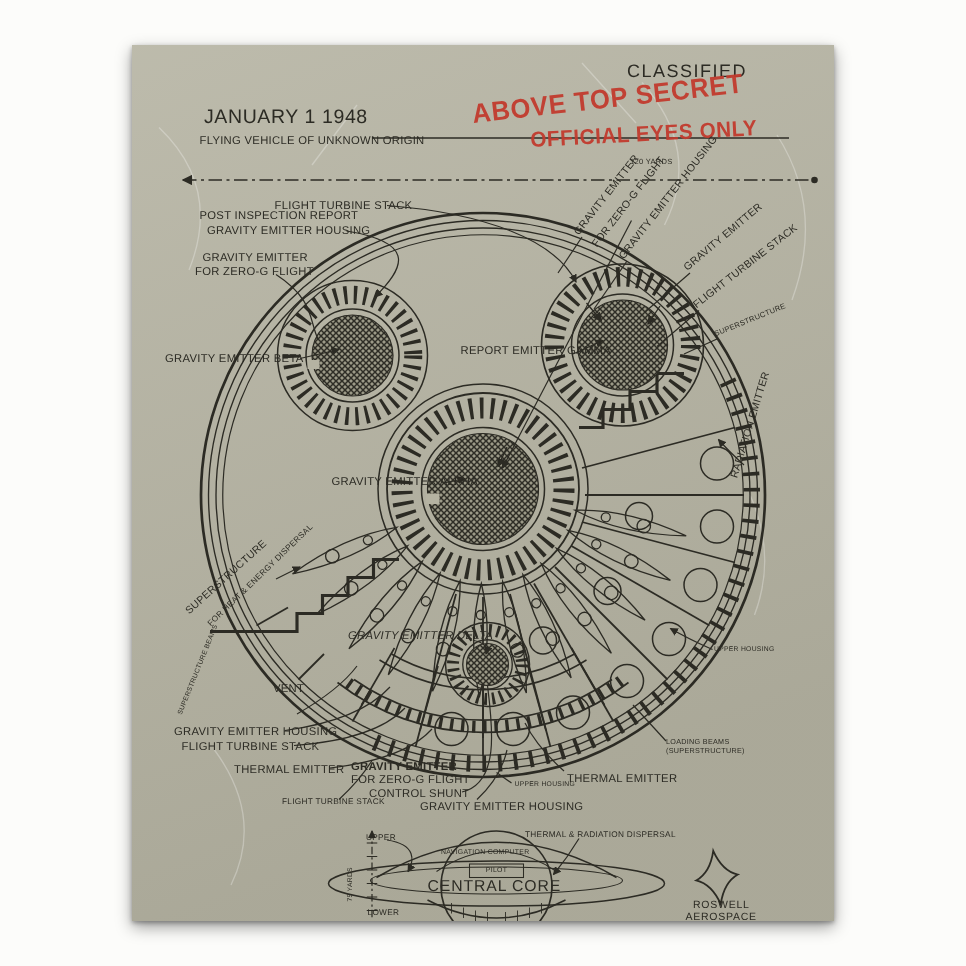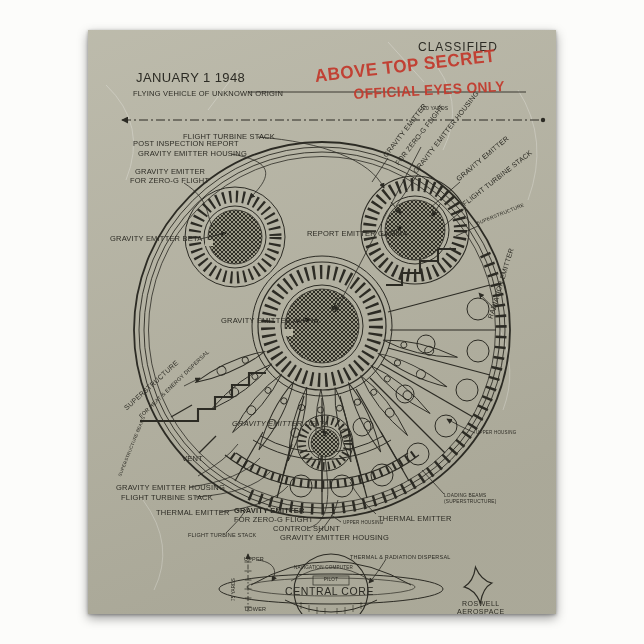--- a/index.html
+++ b/index.html
@@ -307,21 +307,21 @@
 
   <div class="L" style="left:94px;top:425px;">VENT</div>
   <div class="L" style="left:28px;top:454px;">GRAVITY EMITTER HOUSING</div>
   <div class="L" style="left:33px;top:464px;">FLIGHT TURBINE STACK</div>
   <div class="L" style="left:68px;top:479px;">THERMAL EMITTER</div>
   <div class="L" style="left:100px;top:502px;font-size:5.5px;">FLIGHT TURBINE STACK</div>
 
   <div class="L" style="left:144px;top:390px;font-style:italic;">GRAVITY EMITTER DELTA</div>
   <div class="L bold" style="left:146px;top:477px;">GRAVITY EMITTER</div>
   <div class="L" style="left:146px;top:486px;">FOR ZERO-G FLIGHT</div>
-  <div class="L" style="left:158px;top:495px;margin-left:27px;">CONTROL SHUNT</div>
+  <div class="L" style="left:158px;top:495px;">CONTROL SHUNT</div>
   <div class="L" style="left:255px;top:490px;font-size:4.5px;">UPPER HOUSING</div>
   <div class="L" style="left:192px;top:504px;">GRAVITY EMITTER HOUSING</div>
   <div class="L" style="left:290px;top:485px;">THERMAL EMITTER</div>
   <div class="L" style="left:388px;top:400px;font-size:4.5px;">UPPER HOUSING</div>
   <div class="L" style="left:356px;top:463px;font-size:4.8px;">LOADING BEAMS</div>
   <div class="L" style="left:356px;top:469px;font-size:4.8px;">(SUPERSTRUCTURE)</div>
 
   <div class="L" style="left:156px;top:526px;font-size:5.5px;">UPPER</div>
   <div class="L" style="left:206px;top:535px;font-size:4.6px;">NAVIGATION COMPUTER</div>
   <div class="L" style="left:228px;top:547px;font-size:4.6px;width:30px;text-align:center;">PILOT</div>

